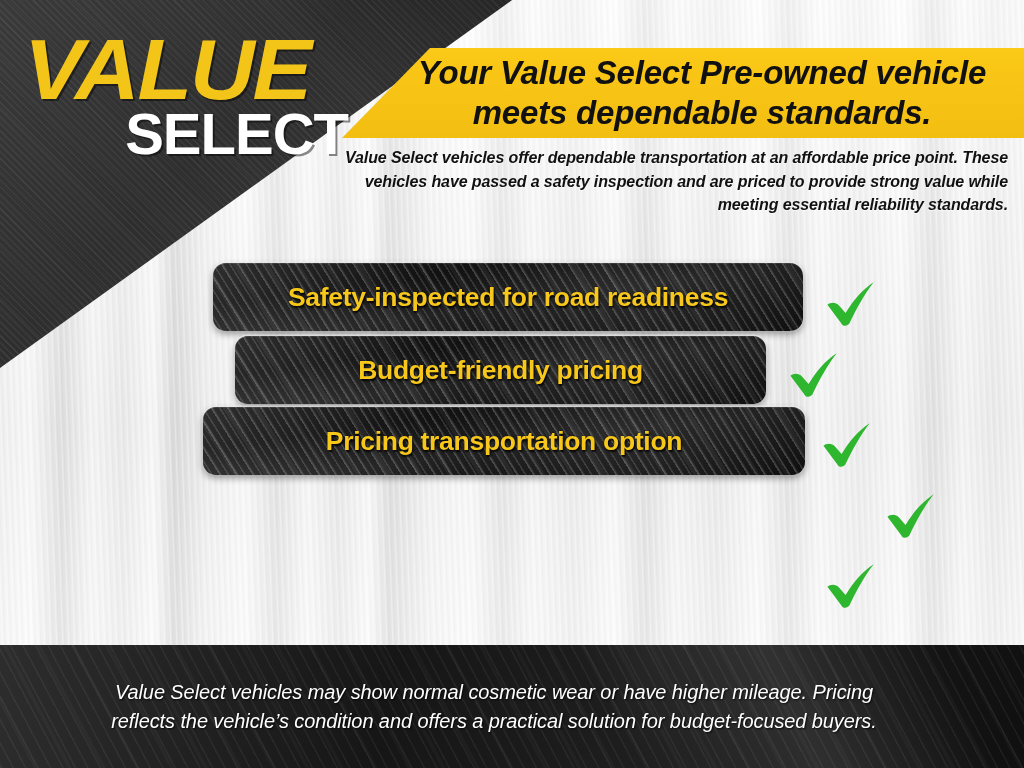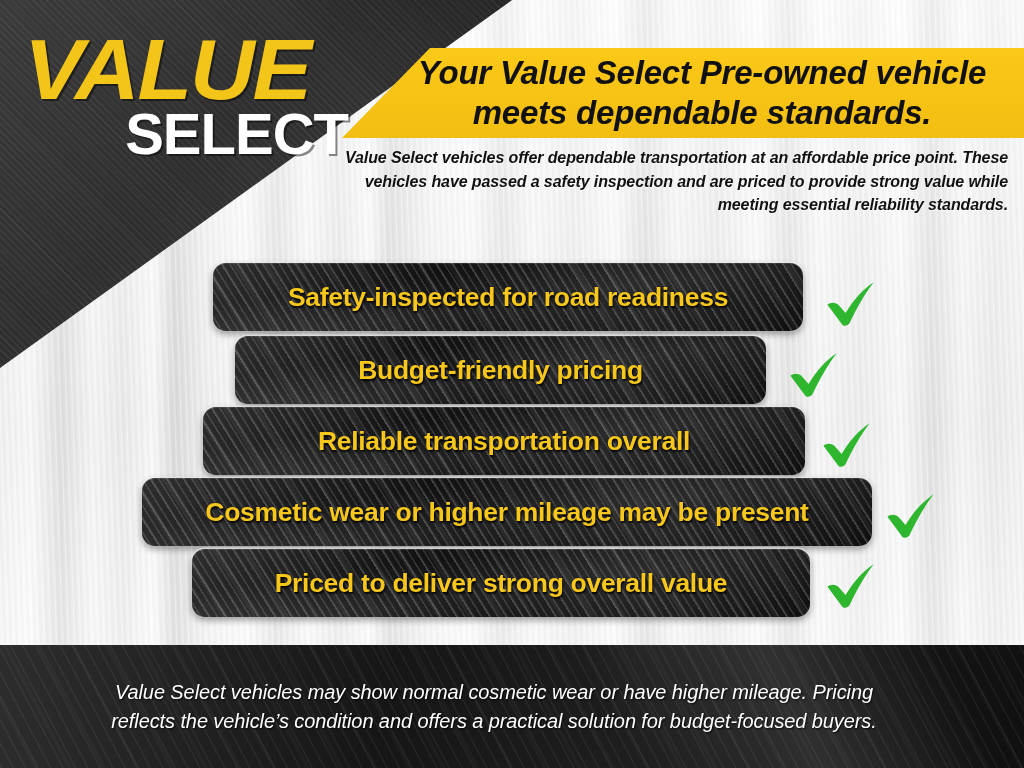--- a/index.html
+++ b/index.html
@@ -263,45 +263,35 @@
       </div>
     </div>
     <div class="check" style="left:785px; top:345px;">
       <svg viewBox="0 0 64 64" aria-hidden="true">
         <path d="M6 34 C10 31 15 31 19 35 L26 43 C35 28 45 17 57 9 C47 22 38 38 30 55 C27 58 23 58 21 54 Z" fill="#2EB62E"></path>
       </svg>
     </div>
 
     <div class="bar-row" style="left:203px; top:407px; width:602px;">
       <div class="bar">
-        <span class="bar-label">Reliable transportation overall</span>
+        <span class="bar-label">Pricing transportation option</span>
       </div>
     </div>
     <div class="check" style="left:818px; top:415px;">
       <svg viewBox="0 0 64 64" aria-hidden="true">
         <path d="M6 34 C10 31 15 31 19 35 L26 43 C35 28 45 17 57 9 C47 22 38 38 30 55 C27 58 23 58 21 54 Z" fill="#2EB62E"></path>
       </svg>
     </div>
 
-    <div class="bar-row" style="left:142px; top:478px; width:730px;">
-      <div class="bar">
-        <span class="bar-label">Cosmetic wear or higher mileage may be present</span>
-      </div>
-    </div>
     <div class="check" style="left:882px; top:486px;">
       <svg viewBox="0 0 64 64" aria-hidden="true">
         <path d="M6 34 C10 31 15 31 19 35 L26 43 C35 28 45 17 57 9 C47 22 38 38 30 55 C27 58 23 58 21 54 Z" fill="#2EB62E"></path>
       </svg>
     </div>
 
-    <div class="bar-row" style="left:192px; top:549px; width:618px;">
-      <div class="bar">
-        <span class="bar-label">Priced to deliver strong overall value</span>
-      </div>
-    </div>
     <div class="check" style="left:822px; top:556px;">
       <svg viewBox="0 0 64 64" aria-hidden="true">
         <path d="M6 34 C10 31 15 31 19 35 L26 43 C35 28 45 17 57 9 C47 22 38 38 30 55 C27 58 23 58 21 54 Z" fill="#2EB62E"></path>
       </svg>
     </div>
 
   </div>
 
   <div class="footer">
     <div class="footer-text">Value Select vehicles may show normal cosmetic wear or have higher mileage. Pricing reflects the vehicle’s condition and offers a practical solution for budget-focused buyers.</div>

